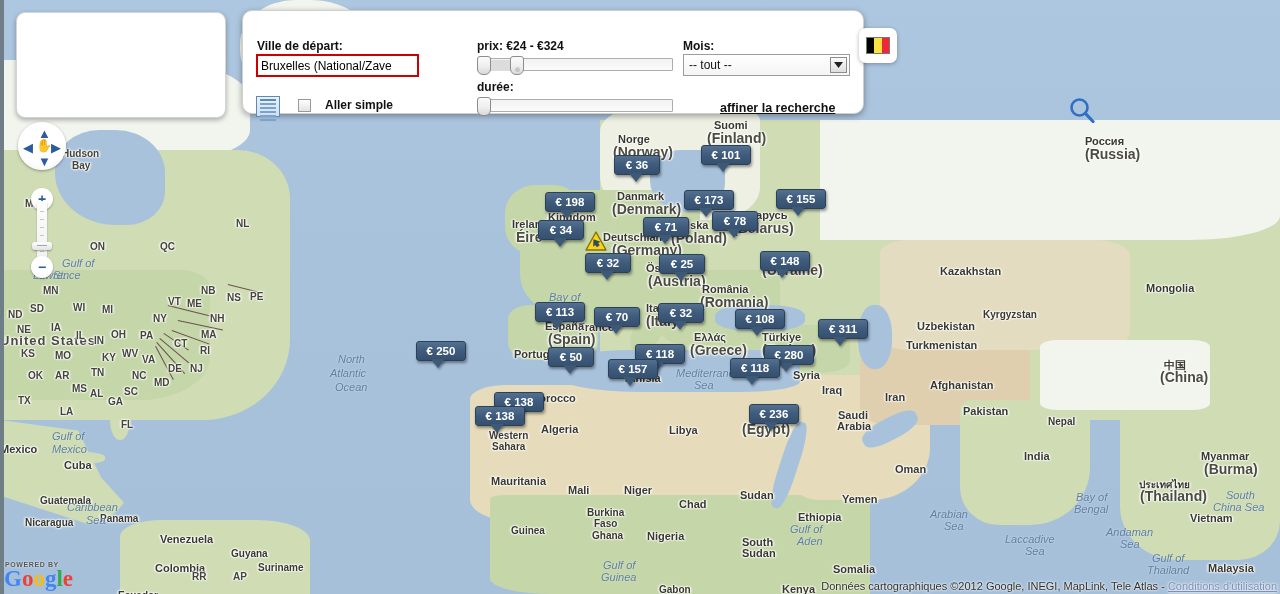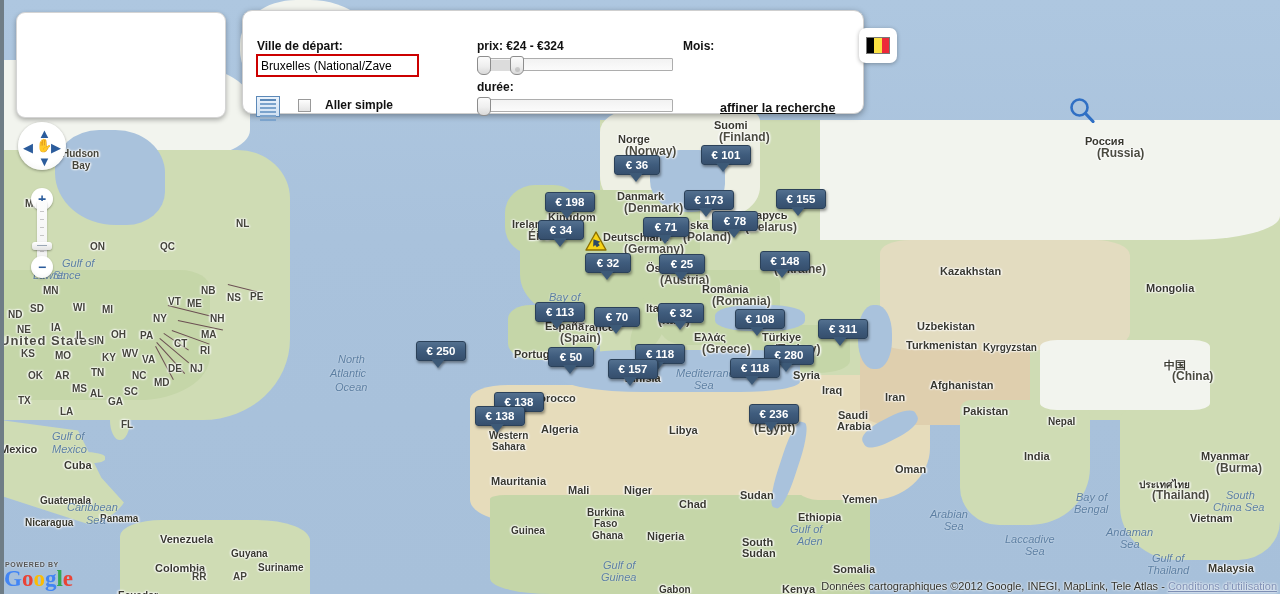--- a/index.html
+++ b/index.html
@@ -39,21 +39,21 @@
   .mlabel {
     position: absolute;
     color: #4a4a40;
     font-family: "Liberation Sans", sans-serif;
     white-space: nowrap;
     text-shadow: 0 0 2px #fff, 0 0 3px #fff, 1px 0 2px #fff, -1px 0 2px #fff;
     pointer-events: none;
   }
   .mlabel.country { font-size: 11px; font-weight: bold; color: #38382f; }
   .mlabel.country2 { font-size: 10px; font-weight: bold; color: #38382f; }
-  .mlabel.sub { font-size: 12px; font-weight: bold; color: #4b4b40; margin-left: 12px; }
+  .mlabel.sub { font-size: 14px; font-weight: bold; color: #4b4b40; }
   .mlabel.state { font-size: 10px; font-weight: bold; color: #44443a; }
   .mlabel.water {
     font-style: italic; font-size: 11px; color: #5c7fa3;
     text-shadow: 0 0 2px rgba(255,255,255,.6);
   }
   .mlabel.big { font-size: 13px; font-weight: bold; letter-spacing: 1px; }
 
   .callout-line {
     position: absolute;
     height: 1px;
@@ -407,21 +407,21 @@
         <div class="mlabel sub" style="left: 742px; top: 421px;">(Egypt)</div>
         <div class="mlabel country" style="left: 541px; top: 423px;">Algeria</div>
         <div class="mlabel country" style="left: 669px; top: 424px;">Libya</div>
         <div class="mlabel country" style="left: 838px; top: 409px;">Saudi</div>
         <div class="mlabel country" style="left: 837px; top: 420px;">Arabia</div>
         <div class="mlabel country2" style="left: 489px; top: 430px;">Western</div>
         <div class="mlabel country2" style="left: 492px; top: 441px;">Sahara</div>
         <div class="mlabel country" style="left: 940px; top: 265px;">Kazakhstan</div>
         <div class="mlabel country" style="left: 1146px; top: 282px;">Mongolia</div>
         <div class="mlabel country" style="left: 917px; top: 320px;">Uzbekistan</div>
-        <div class="mlabel country2" style="left: 983px; top: 342px;">Kyrgyzstan</div>
+        <div class="mlabel country2" style="left: 983px; top: 309px;">Kyrgyzstan</div>
         <div class="mlabel country" style="left: 906px; top: 339px;">Turkmenistan</div>
         <div class="mlabel country" style="left: 1164px; top: 358px;">中国</div>
         <div class="mlabel sub" style="left: 1160px; top: 369px;">(China)</div>
         <div class="mlabel country" style="left: 930px; top: 379px;">Afghanistan</div>
         <div class="mlabel country" style="left: 963px; top: 405px;">Pakistan</div>
         <div class="mlabel country2" style="left: 1048px; top: 416px;">Nepal</div>
         <div class="mlabel country" style="left: 1024px; top: 450px;">India</div>
         <div class="mlabel country" style="left: 1201px; top: 450px;">Myanmar</div>
         <div class="mlabel sub" style="left: 1204px; top: 461px;">(Burma)</div>
         <div class="mlabel country2" style="left: 1139px; top: 477px;">ประเทศไทย</div>
@@ -624,20 +624,28 @@
       <div class="handle" style="left:-1px;"></div>
       <div class="handle h-right" style="left:32px;"></div>
     </div>
 
     <div class="lbl" id="duree-label">durée:</div>
     <div class="slider-track" id="duree-slider">
       <div class="handle" style="left:-1px;"></div>
     </div>
 
     <div class="lbl" id="mois-label">Mois:</div>
+    <div id="mois-select">
+      <span>-- tout --</span>
+      <div id="mois-arrow">
+        <svg width="9" height="6" viewBox="0 0 9 6">
+            <polygon points="0,0 9,0 4.5,6" fill="#222"></polygon>
+          </svg>
+      </div>
+    </div>
 
     <div id="affiner">affiner la recherche</div>
     <div id="search-mag">
       <svg width="26" height="26" viewBox="0 0 26 26">
         <circle cx="10.5" cy="10.5" r="8" fill="none" stroke="#2f6fc4" stroke-width="2.6"></circle>
         <line x1="16.5" y1="16.5" x2="24" y2="24.5" stroke="#2f6fc4" stroke-width="3.2" stroke-linecap="round"></line>
       </svg>
     </div>
   </div>
 

